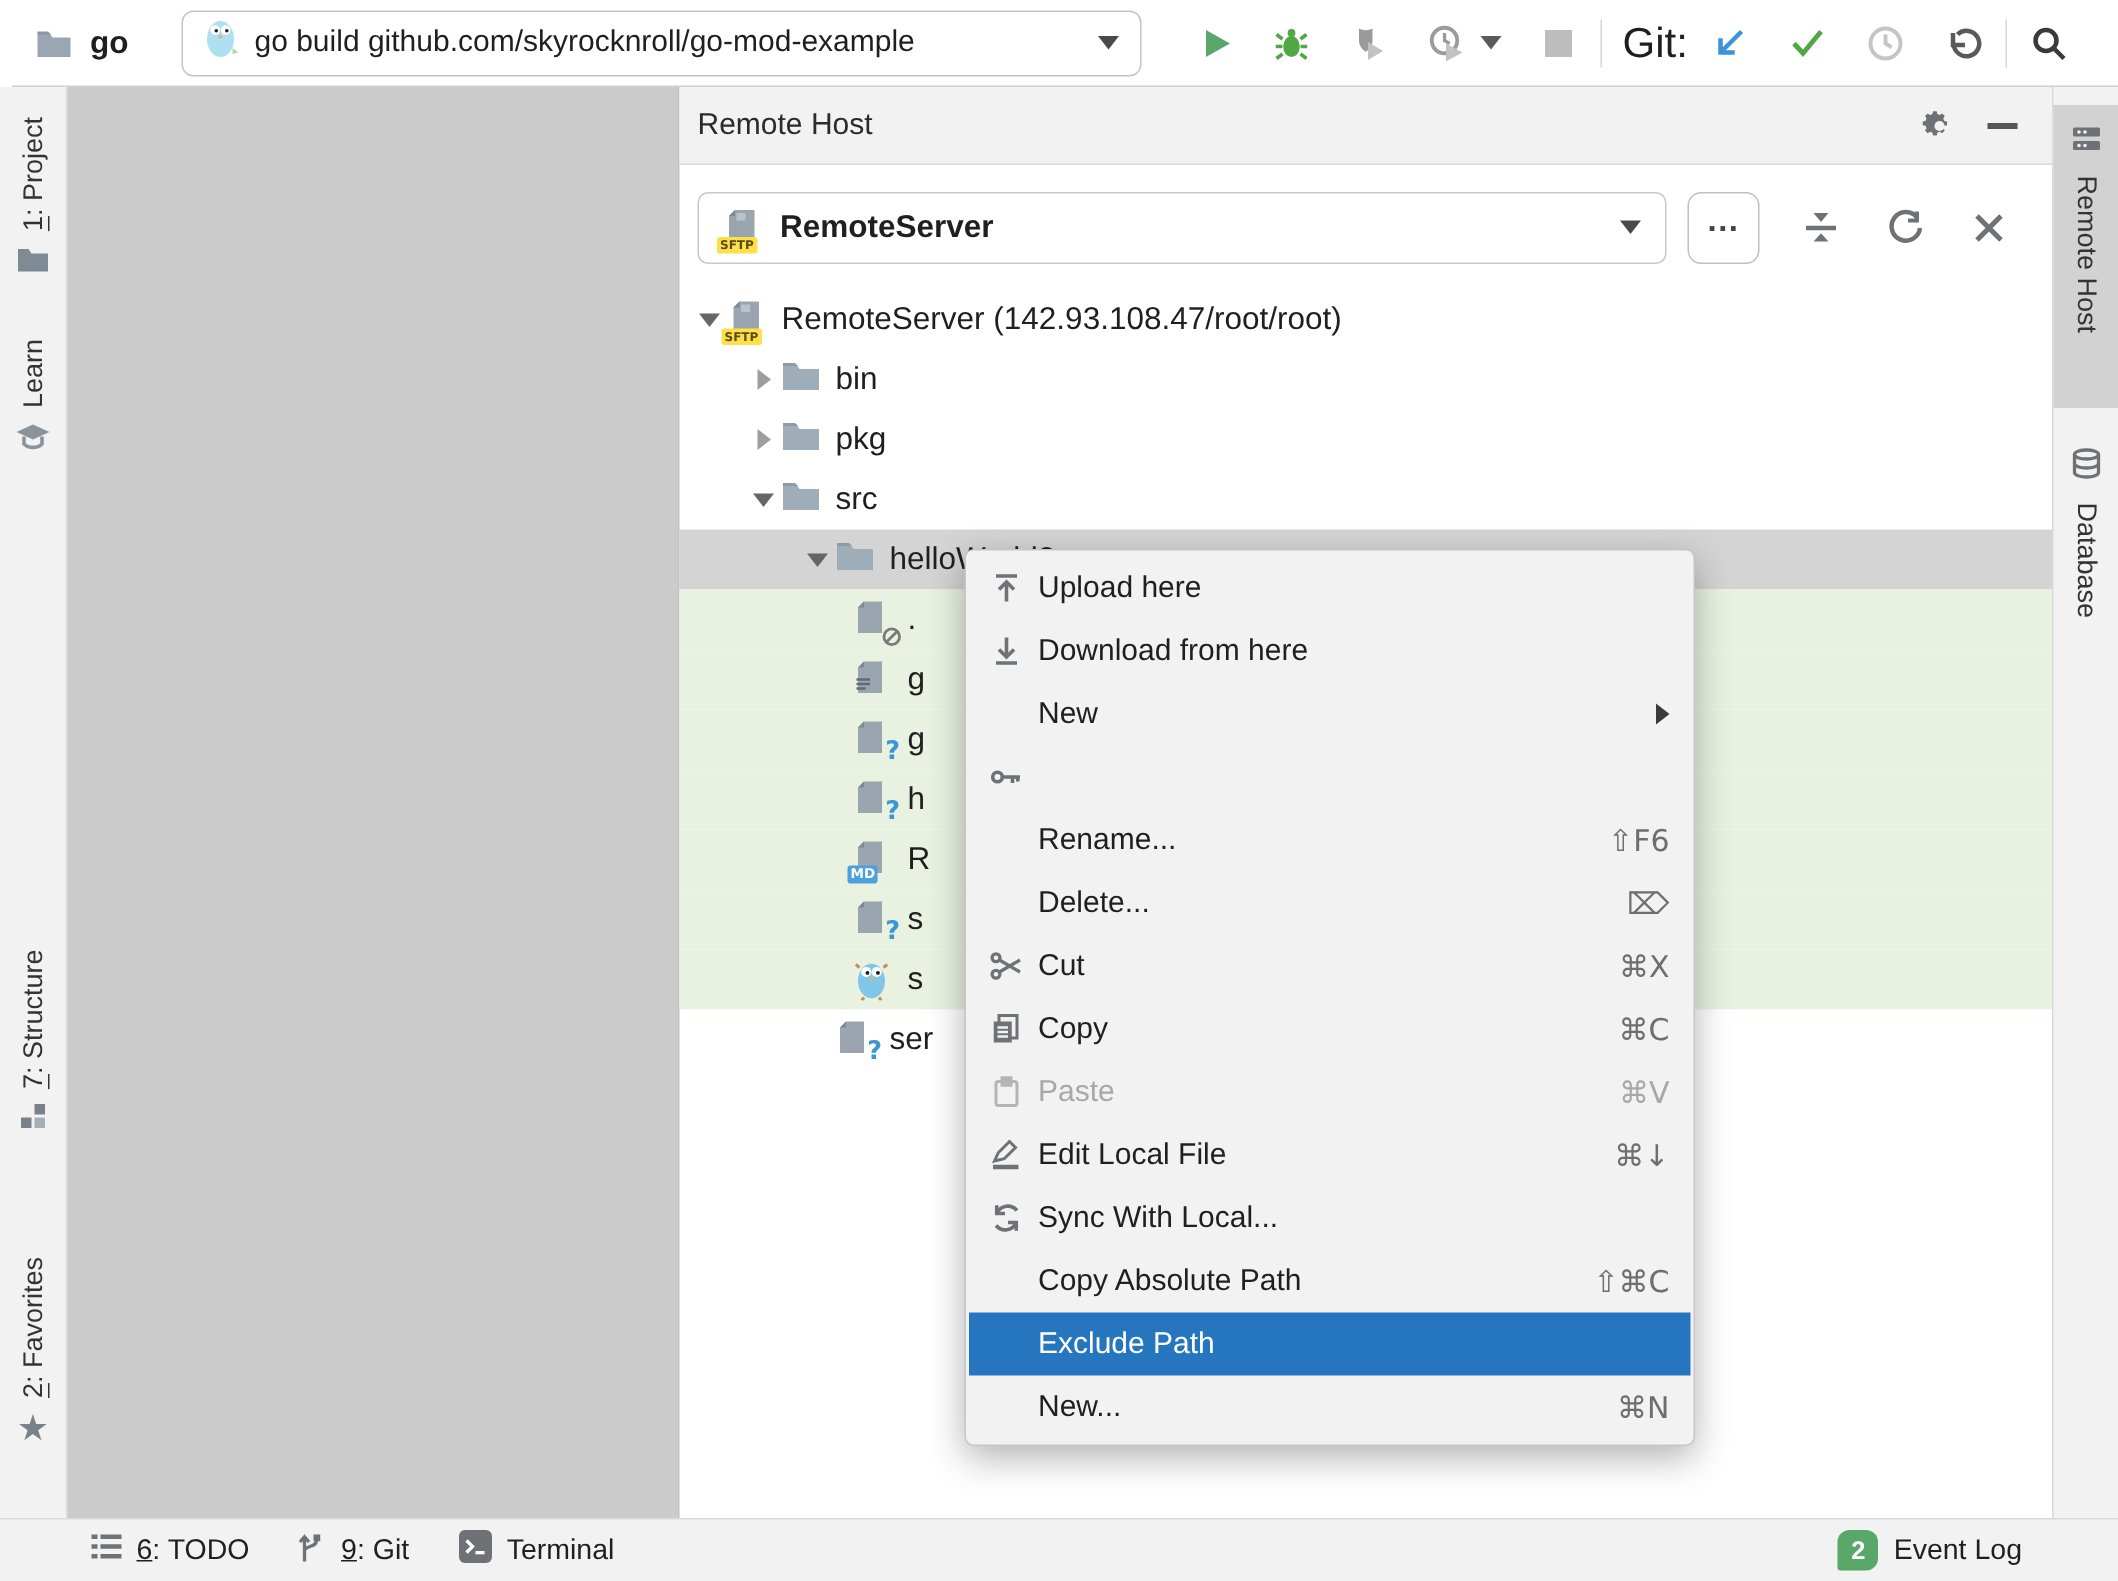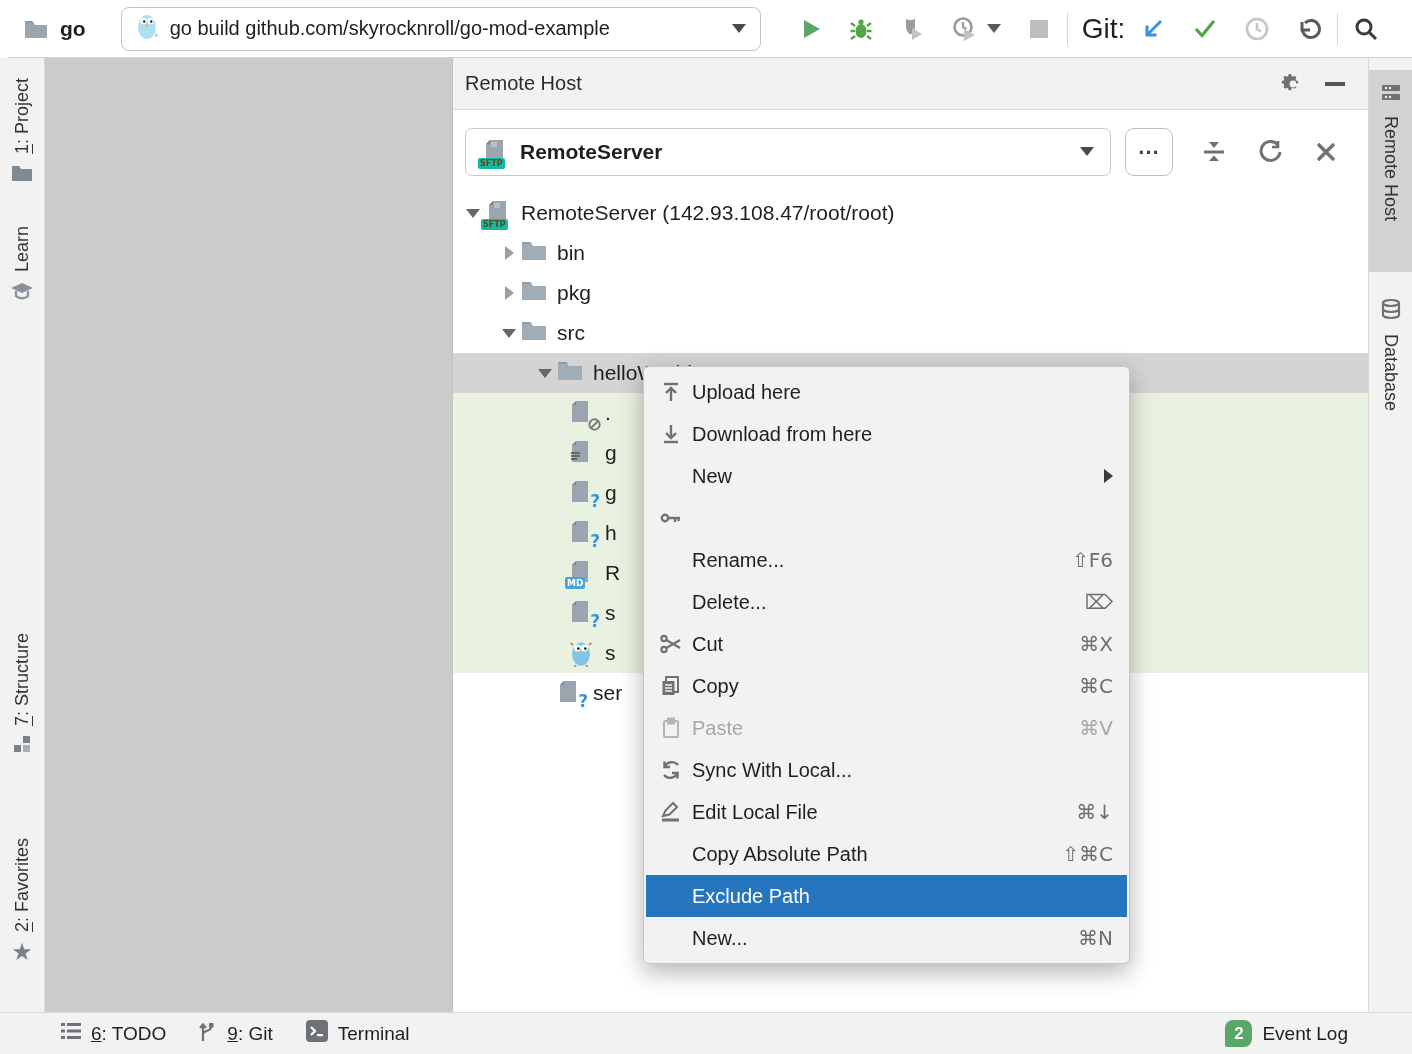--- a/index.html
+++ b/index.html
@@ -62,21 +62,21 @@
                border-left:9px solid #9e9e9e; }
   .ticon { width:28px; height:28px; position:relative; flex:none; margin-right:8px; }
   .tlabel { color:#1f1f1f; }
   .ind0 { padding-left:8px; } .ind1 { padding-left:44px; } .ind2 { padding-left:80px; } .ind3 { padding-left:116px; }
 
   
   .badge-q { position:absolute; right:-3px; bottom:-4px; font-family:"DejaVu Sans",sans-serif;
              color:#3b97d3; font-weight:bold; font-size:17px; }
   .badge-md { position:absolute; left:-4px; bottom:-2px; background:#4da0db; color:#fff; font-weight:bold;
               font-size:9px; padding:1px 2px; border-radius:2px; font-family:"DejaVu Sans",sans-serif;}
-  .badge-sftp { position:absolute; left:-4px; bottom:-3px; background:#14b8a6; color:#5d4a14; font-weight:bold;
+  .badge-sftp { position:absolute; left:-4px; bottom:-3px; background:#fde047; color:#5d4a14; font-weight:bold;
                font-size:8px; padding:1px 2px; border-radius:2px; font-family:"DejaVu Sans",sans-serif;}
   .badge-ign { position:absolute; right:-4px; bottom:-4px; width:13px; height:13px; }
 
   
   .ctx-menu { position:absolute; left:643px; top:366px; width:487px; background:#f2f2f2;
               border:1px solid #c6c6c6; border-radius:6px; box-shadow:0 8px 24px rgba(0,0,0,.3);
               padding:4px 0; z-index:20; }
   .mi { height:42px; display:flex; align-items:center; padding:0 16px 0 12px; }
   .mi .mico { width:30px; height:24px; display:flex; align-items:center; justify-content:center; flex:none; margin-right:6px; }
   .mi .mlabel { font-size:20px; color:#1f1f1f; flex:1; }
@@ -527,38 +527,38 @@
         <svg width="22" height="22" viewBox="0 0 22 22" fill="none" stroke="#b5b5b5" stroke-width="2">
           <rect x="4" y="4" width="14" height="16" rx="1.5"></rect>
           <rect x="8" y="1.5" width="6" height="5" fill="#b5b5b5"></rect>
         </svg>
       </span>
     <span class="mlabel">Paste</span>
     <span class="mshort sym">⌘V</span>
   </div>
   <div class="mi">
     <span class="mico">
+        <svg width="22" height="22" viewBox="0 0 22 22">
+          <path d="M3 15 L5.5 9.5 L13 2 L17 6 L9.5 13.5 Z" fill="none" stroke="#6e7276" stroke-width="2"></path>
+          <rect x="2" y="17.5" width="17" height="3" fill="#6e7276"></rect>
+        </svg>
+      </span>
+    <span class="mlabel">Edit Local File</span>
+    <span class="mshort sym">⌘↓</span>
+  </div>
+  <div class="mi">
+    <span class="mico">
         <svg width="22" height="22" viewBox="0 0 22 22" fill="none" stroke="#6e7276" stroke-width="2.4">
           <path d="M18 6 A8 8 0 0 0 4.5 8"></path>
           <path d="M4.5 2.5 V8 H10"></path>
           <path d="M4 16 A8 8 0 0 0 17.5 14"></path>
           <path d="M17.5 19.5 V14 H12"></path>
         </svg>
       </span>
     <span class="mlabel">Sync With Local...</span>
-  </div>
-  <div class="mi">
-    <span class="mico">
-        <svg width="22" height="22" viewBox="0 0 22 22">
-          <path d="M3 15 L5.5 9.5 L13 2 L17 6 L9.5 13.5 Z" fill="none" stroke="#6e7276" stroke-width="2"></path>
-          <rect x="2" y="17.5" width="17" height="3" fill="#6e7276"></rect>
-        </svg>
-      </span>
-    <span class="mlabel">Edit Local File</span>
-    <span class="mshort sym">⌘↓</span>
   </div>
   <div class="mi">
     <span class="mico"></span>
     <span class="mlabel">Copy Absolute Path</span>
     <span class="mshort sym">⇧⌘C</span>
   </div>
   <div class="mi sel">
     <span class="mico"></span>
     <span class="mlabel">Exclude Path</span>
   </div>

